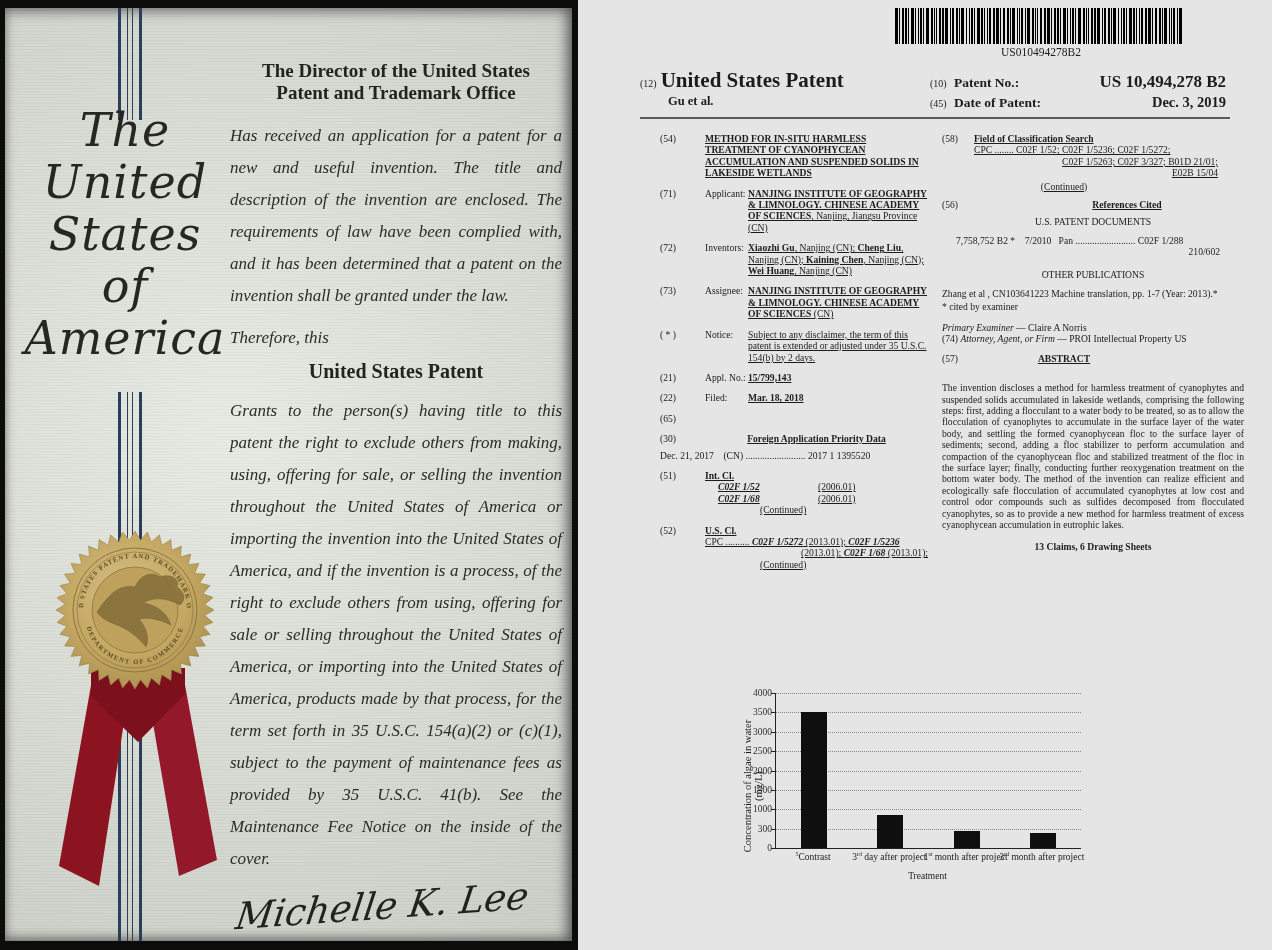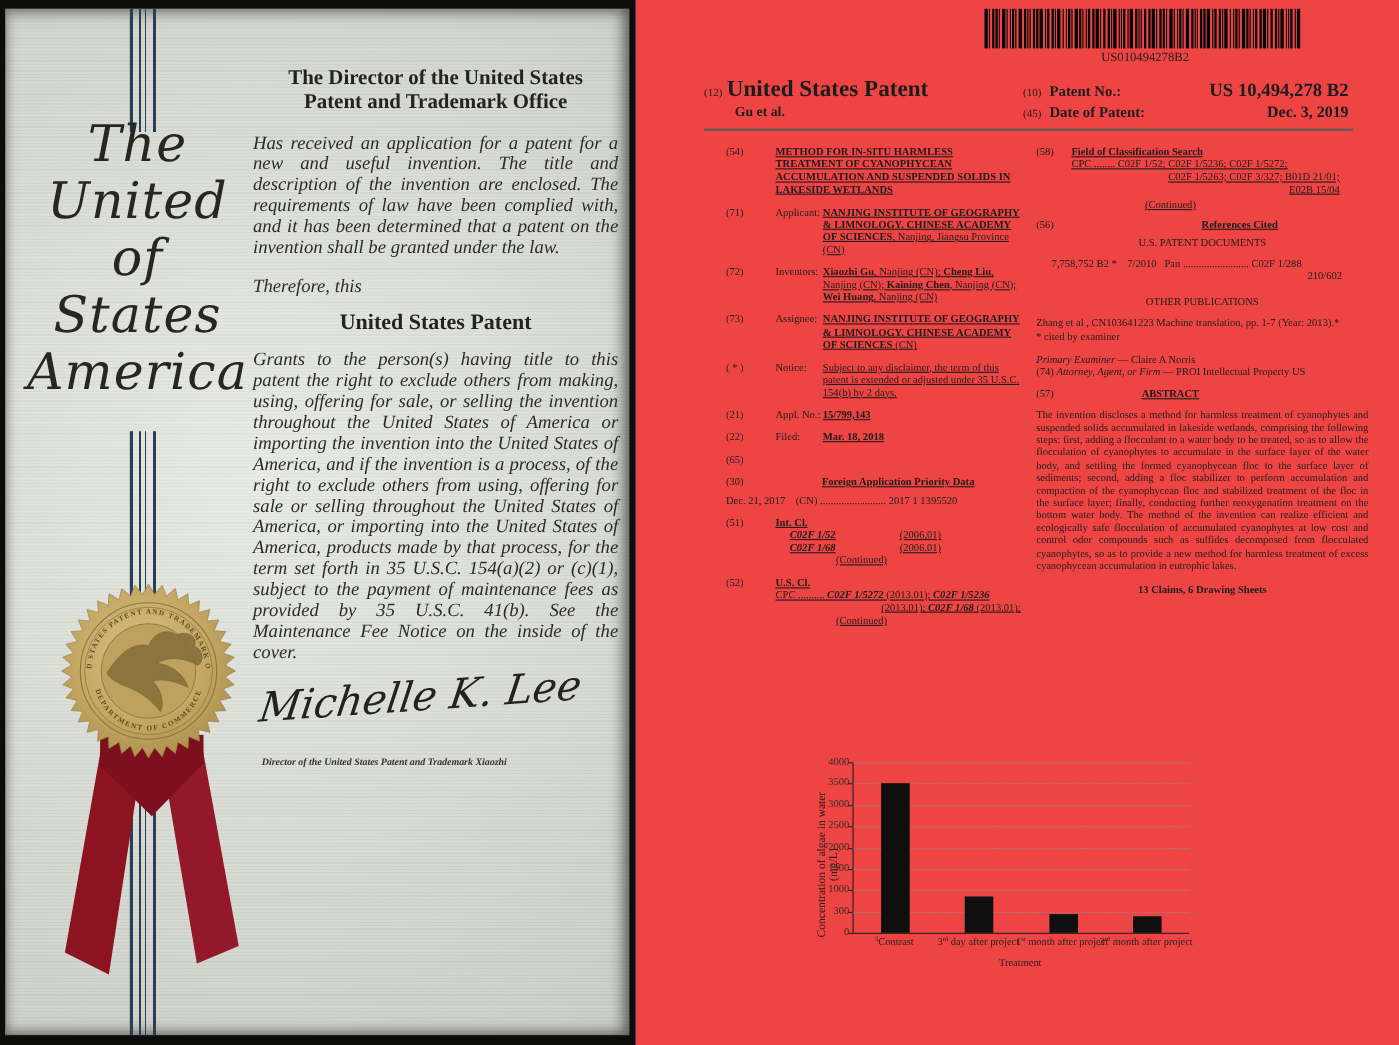--- a/index.html
+++ b/index.html
@@ -20,31 +20,31 @@
                    #2b3e59 8.5px 10px,transparent 10px 13.5px,
                    #2b3e59 13.5px 15px,transparent 15px 21px,
                    #2b3e59 21px 24px,transparent 24px);}
   .stripes.topSeg{top:0;height:112px;}
   .stripes.botSeg{top:384px;height:549px;}
   .script-block{left:12px;top:96px;width:216px;text-align:center;
         font-family:"DejaVu Serif", serif;font-style:italic;font-weight:500;
         font-size:46px;line-height:52px;color:#262622;letter-spacing:1px;}
   .cert-right{left:225px;top:52px;width:332px;}
   .cert-h{font-weight:bold;font-size:19px;line-height:22px;text-align:center;color:#232320;}
-  .cert-p{font-style:italic;font-size:17px;line-height:19px;text-align:justify;color:#2b2b28;margin-top:16px;}
+  .cert-p{font-style:italic;font-size:17px;line-height:32px;text-align:justify;color:#2b2b28;margin-top:16px;}
   .cert-therefore{font-style:italic;font-size:17px;margin-top:16px;color:#2b2b28;}
   .cert-grant-title{font-weight:bold;font-size:20px;text-align:center;margin-top:12px;color:#232320;}
   .cert-sig{font-family:"DejaVu Serif", serif;font-style:italic;font-size:37px;color:#22221f;
         margin-top:20px;margin-left:6px;transform:rotate(-4deg) skewX(-12deg);transform-origin:left;}
   .cert-sig-caption{font-style:italic;font-weight:bold;font-size:9px;color:#33332f;margin-top:22px;margin-left:8px;}
   .sealwrap{left:50px;top:522px;width:160px;height:160px;z-index:3;}
   .ribbonwrap{left:48px;top:660px;width:170px;height:230px;z-index:2;}
 
   
-  .page{left:578px;top:0;width:694px;height:950px;background:#ef4444;}
+  .page{left:578px;top:0;width:694px;height:950px;background:#e5e5e5;}
   .barcode{left:317px;top:8px;width:292px;height:36px;}
   .barcode-label{left:317px;top:46px;width:292px;text-align:center;font-size:11.5px;}
   .hdr-left{left:62px;top:68px;}
   .hdr-num{font-size:10px;}
   .hdr-title{font-size:21px;font-weight:bold;}
   .hdr-authors{font-size:12.5px;font-weight:bold;margin-left:28px;margin-top:1px;}
   .hdr-right{left:352px;top:72px;width:296px;}
   .hdr-row{display:flex;align-items:baseline;}
   .hdr-row .n{font-size:10px;width:24px;}
   .hdr-row .l{font-size:13.5px;font-weight:bold;}
@@ -64,21 +64,21 @@
   .ital{font-style:italic;}
   .bi{font-weight:bold;font-style:italic;}
   .sup{font-size:.62em;vertical-align:super;}
   .c-head{font-weight:bold;text-align:center;}
   .pre{white-space:pre;}
   .center{text-align:center;}
   .right{text-align:right;}
   .mb9{margin-bottom:9px;}
   .icl-row{display:grid;grid-template-columns:100px 1fr;padding-left:13px;}
   .cont-51{padding-left:55px;}
-  .abstract{text-align:justify;margin-top:8px;}
+  .abstract{text-align:justify;margin-top:18px;}
   .claims{font-weight:bold;text-align:center;margin-top:11px;}
 
   
   .chart{left:150px;top:688px;width:410px;height:205px;font-size:9.5px;}
   .ylabel{left:-4px;top:95px;width:160px;transform:rotate(-90deg);transform-origin:0 0;
           position:absolute;text-align:center;font-size:10.5px;left:14px;top:178px;}
   .plot{left:47px;top:5px;width:305px;height:155px;border-left:1.3px solid #222;border-bottom:1.3px solid #222;}
   .gridline{position:absolute;left:0;width:100%;border-top:1.2px dotted #8a8a8a;}
   .ytick{position:absolute;right:100%;margin-right:4px;width:34px;text-align:right;color:#2e2e2e;}
   .ytickmark{position:absolute;left:-5px;width:4px;border-top:1.3px solid #222;}
@@ -90,22 +90,22 @@
 <body>
 
 <div class="abs photo">
   <div class="abs cert">
     <div class="abs stripes topSeg"></div>
     <div class="abs stripes botSeg"></div>
 
     <div class="abs script-block">
       <div>The</div>
       <div>United</div>
+      <div>States</div>
       <div>of</div>
-      <div>States</div>
       <div>America</div>
     </div>
 
     <div class="abs cert-right">
       <div class="cert-h">
         <div>The Director of the United States</div>
         <div>Patent and Trademark Office</div>
       </div>
       <div class="cert-p">Has received an application for a patent for a new and useful invention. The title and description of the invention are enclosed. The requirements of law have been complied with, and it has been determined that a patent on the invention shall be granted under the law.</div>
       <div class="cert-therefore">Therefore, this</div>

